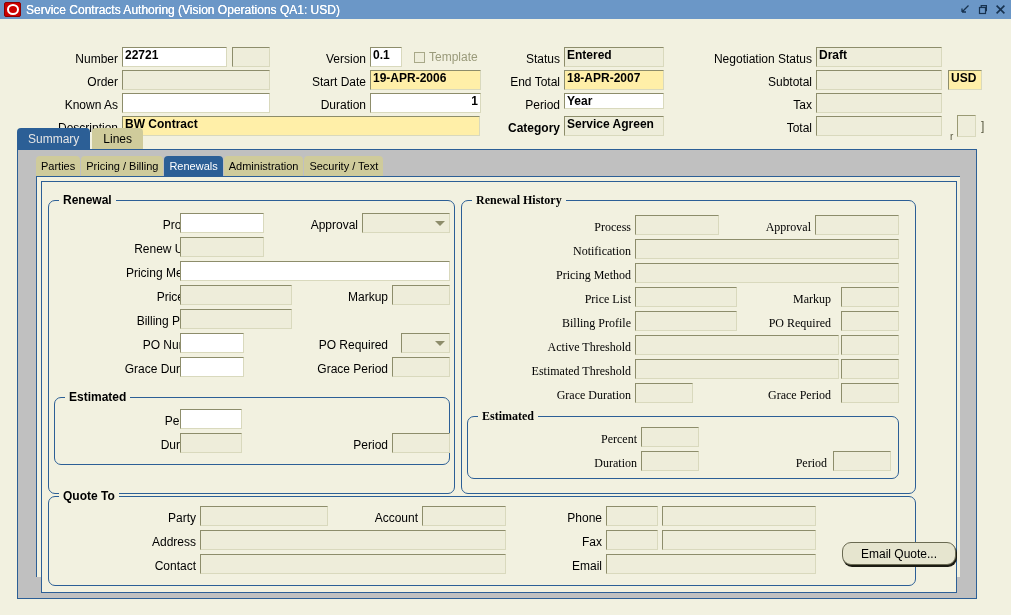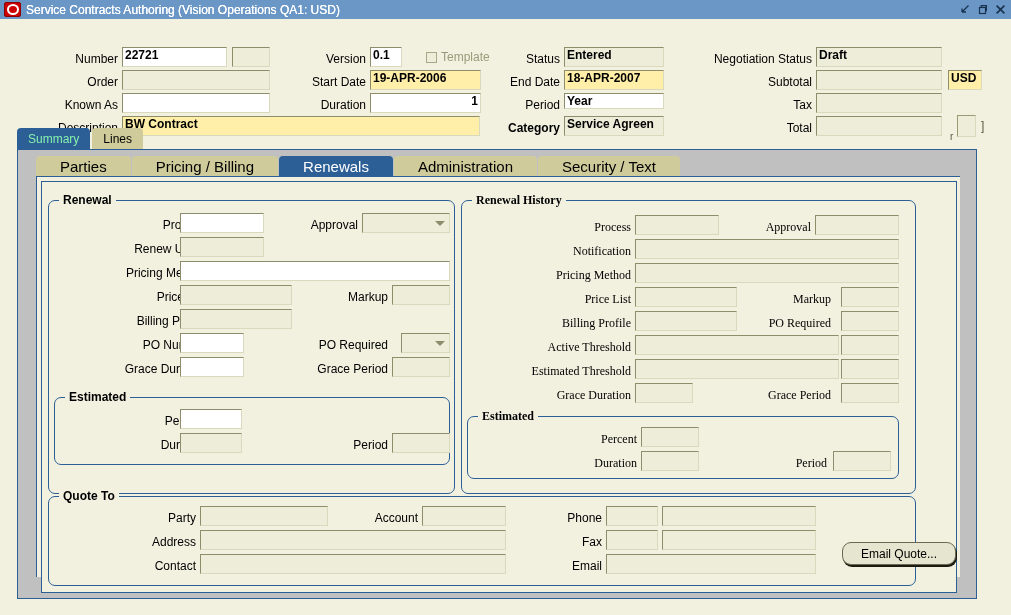--- a/index.html
+++ b/index.html
@@ -76,37 +76,37 @@
 
   
   .tabs1{position:absolute;left:17px;top:128px;height:21px;display:flex;align-items:flex-end;}
   .tab1{
     box-sizing:border-box;height:21px;
     padding:0 11px;display:flex;align-items:center;justify-content:center;
     font-size:12px;white-space:nowrap;cursor:default;
     border-top-left-radius:4px;border-top-right-radius:4px;
     margin-right:2px;
   }
-  .tab1.sel{background:#2c5f96;color:#86efac;}
+  .tab1.sel{background:#2c5f96;color:#e5e5e5;}
   .tab1.un{background:#cfcb9b;color:#000000;}
 
   
   .canvas{
     position:absolute;left:17px;top:149px;width:960px;height:450px;
     box-sizing:border-box;background:#c0c0c0;
     border:1px solid #2c5f96;
   }
   
   .tabs2{
     position:absolute;left:36px;top:156px;height:20px;display:flex;align-items:flex-end;
   }
   .tab2{
-    box-sizing:border-box;height:20px;padding:0 24px;
+    box-sizing:border-box;height:20px;padding:0 5px;
     display:flex;align-items:center;justify-content:center;
-    font-size:15px;white-space:nowrap;cursor:default;
+    font-size:11px;white-space:nowrap;cursor:default;
     border-top-left-radius:4px;border-top-right-radius:4px;margin-right:1px;
   }
   .tab2.sel{background:#2c5f96;color:#ffffff;}
   .tab2.un{background:#cfcb9b;color:#000000;}
 
   
   .panel{
     position:absolute;left:36px;top:176px;width:924px;height:401px;
     box-sizing:border-box;background:#f2f1e0;
     border:1px solid #2c5f96;
@@ -190,35 +190,35 @@
     <div class="fld ro" style="left:122px;top:51px;width:148px;height:20px;"></div>
 
     <div class="lbl" style="left:30px;top:79px;width:88px;">Known As</div>
     <div class="fld white" style="left:122px;top:74px;width:148px;height:20px;"></div>
 
     <div class="lbl" style="left:30px;top:102px;width:88px;">Description</div>
     <div class="fld yellow" style="left:122px;top:97px;width:358px;height:20px;">BW Contract</div>
 
     <div class="lbl" style="left:286px;top:33px;width:80px;">Version</div>
     <div class="fld white" style="left:370px;top:28px;width:32px;height:20px;">0.1</div>
-    <div class="chk" style="left:414px;top:31px;margin-left:12px;">
+    <div class="chk" style="left:414px;top:31px;">
       <span class="box"></span>
       <span class="txt">Template</span>
     </div>
 
     <div class="lbl" style="left:286px;top:56px;width:80px;">Start Date</div>
     <div class="fld yellow" style="left:370px;top:51px;width:111px;height:20px;">19-APR-2006</div>
 
     <div class="lbl" style="left:286px;top:79px;width:80px;">Duration</div>
     <div class="fld white right" style="left:370px;top:74px;width:111px;height:20px;">1</div>
 
     <div class="lbl" style="left:480px;top:33px;width:80px;">Status</div>
     <div class="fld ro" style="left:564px;top:28px;width:100px;height:20px;">Entered</div>
 
-    <div class="lbl" style="left:480px;top:56px;width:80px;">End Date</div>
+    <div class="lbl" style="left:480px;top:56px;width:80px;">End Total</div>
     <div class="fld yellow" style="left:564px;top:51px;width:100px;height:20px;">18-APR-2007</div>
 
     <div class="lbl" style="left:480px;top:79px;width:80px;">Period</div>
     <div class="fld white" style="left:564px;top:74px;width:100px;height:16px;">Year</div>
 
     <div class="lbl" style="left:480px;top:102px;width:80px;font-weight:bold;">Category</div>
     <div class="fld ro" style="left:564px;top:97px;width:100px;height:20px;">Service Agreen</div>
 
     <div class="lbl" style="left:676px;top:33px;width:136px;">Negotiation Status</div>
     <div class="fld ro" style="left:816px;top:28px;width:126px;height:20px;">Draft</div>

